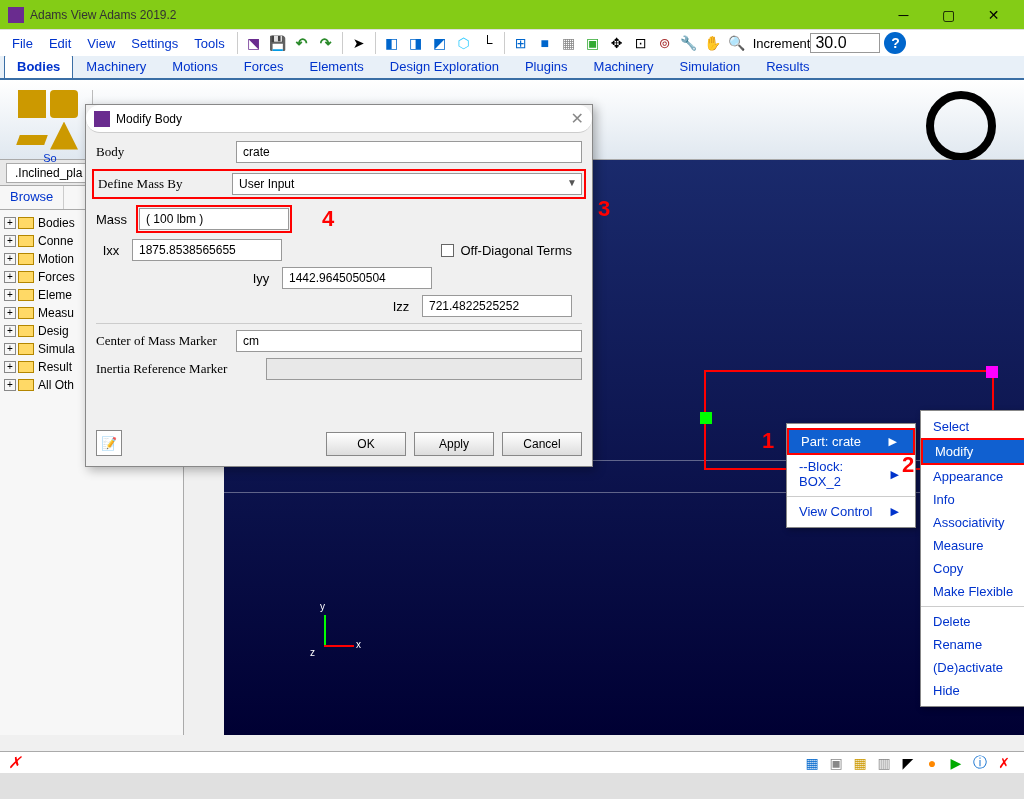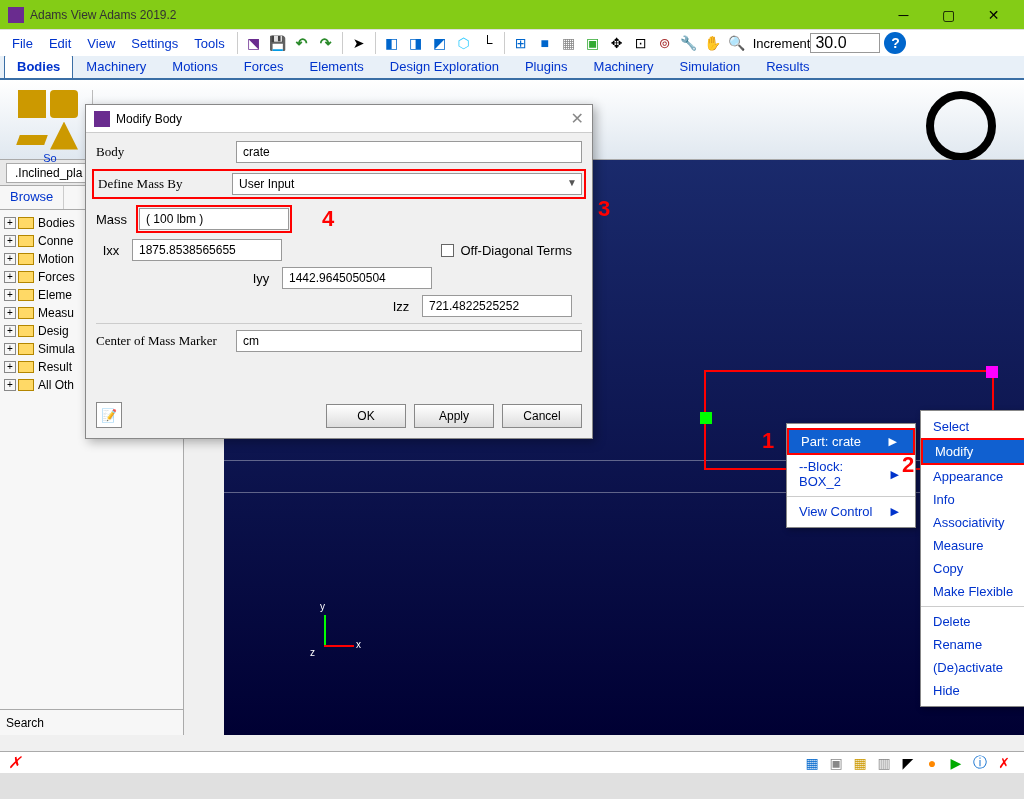--- a/index.html
+++ b/index.html
@@ -58,21 +58,21 @@
 .ctxmenu { position: absolute; background: #fff; border: 1px solid #888; box-shadow: 2px 2px 6px rgba(0,0,0,0.3); font-size: 13px; color: #0033cc; padding: 4px 0; }
 .ctxmenu .ci { padding: 4px 16px 4px 12px; display: flex; justify-content: space-between; align-items: center; }
 .ctxmenu .ci.sel { background: #1060d0; color: #fff; }
 .ctxmenu .ci .arrow { font-size: 11px; margin-left: 12px; color: inherit; }
 .ctxmenu hr { border: none; border-top: 1px solid #ccc; margin: 3px 0; }
 .redbox { border: 2px solid #f00; }
 .annot { position: absolute; font-size: 22px; font-weight: bold; color: #f00; }
 
 
 .dialog { position: absolute; left: 85px; top: 104px; width: 508px; background: #f0f0f0; border: 1px solid #888; box-shadow: 3px 3px 10px rgba(0,0,0,0.3); }
-.dlgtitle { height: 28px; background: #fff; display: flex; align-items: center; padding: 0 8px; border-bottom: 1px solid #ccc; }
+.dlgtitle { height: 28px; background: #fff; display: flex; align-items: center; padding: 0 8px; border-bottom: 1px solid #ccc; border-radius: 14px; }
 .dlgtitle .dicon { width: 16px; height: 16px; background: #6a2c8f; margin-right: 6px; }
 .dlgtitle .dtxt { font-size: 12px; flex: 1; }
 .dlgbody { padding: 8px 10px 10px 10px; font-size: 13px; }
 .dlgrow { display: flex; align-items: center; margin-bottom: 6px; }
 .dlgrow .lbl { width: 140px; font-family: Liberation Serif, serif; }
 .dlgrow .fld { flex: 1; height: 22px; border: 1px solid #999; background: #fff; padding: 0 6px; font-size: 12px; display:flex; align-items:center; position: relative; }
 .dlgrow .fld.dd::after { content:"▼"; position:absolute; right:4px; top:3px; font-size:10px; color:#555; }
 .dlgrow .lbl2 { width: 30px; text-align: center; margin-right: 6px; }
 .dlgrow .fld2 { width: 150px; height: 22px; border: 1px solid #999; background: #fff; padding: 0 6px; font-size: 12px; display:flex; align-items:center; }
 .dlgbtns { display: flex; justify-content: flex-end; gap: 8px; margin-top: 12px; }
@@ -221,23 +221,20 @@
           <span class="exp">+</span>
           <span class="fold"></span>
           <span>Result</span>
         </div>
       <div class="node">
           <span class="exp">+</span>
           <span class="fold"></span>
           <span>All Oth</span>
         </div>
     </div>
-    <div class="searchbar">
-      <span>Search</span>
-    </div>
   </div>
 
   <div class="viewport">
     <div class="horizline" style="top:300px"></div>
     <div class="horizline" style="top:332px"></div>
     <div class="crate" style="left:480px;top:210px">
       <div class="cratehandle"></div>
       <div class="cratecenter"></div>
     </div>
     <div class="axisgizmo">
@@ -324,20 +321,24 @@
     </div>
     <div class="dlgrow" style="justify-content:flex-end;padding-right:10px">
       <span class="lbl2">Izz</span>
       <div class="fld2">721.4822525252</div>
     </div>
     <div style="border-top:1px solid #ccc;margin:6px 0"></div>
     <div class="dlgrow">
       <span class="lbl">Center of Mass Marker</span>
       <div class="fld">cm</div>
     </div>
+    <div class="dlgrow">
+      <span class="lbl" style="width:170px">Inertia Reference Marker</span>
+      <div class="fld" style="background:#e8e8e8"></div>
+    </div>
     <div style="display:flex;align-items:flex-end;justify-content:space-between;margin-top:40px">
       <div class="cornericon">📝</div>
       <div class="dlgbtns">
         <div class="dlgbtn">OK</div>
         <div class="dlgbtn">Apply</div>
         <div class="dlgbtn">Cancel</div>
       </div>
     </div>
   </div>
 </div>

